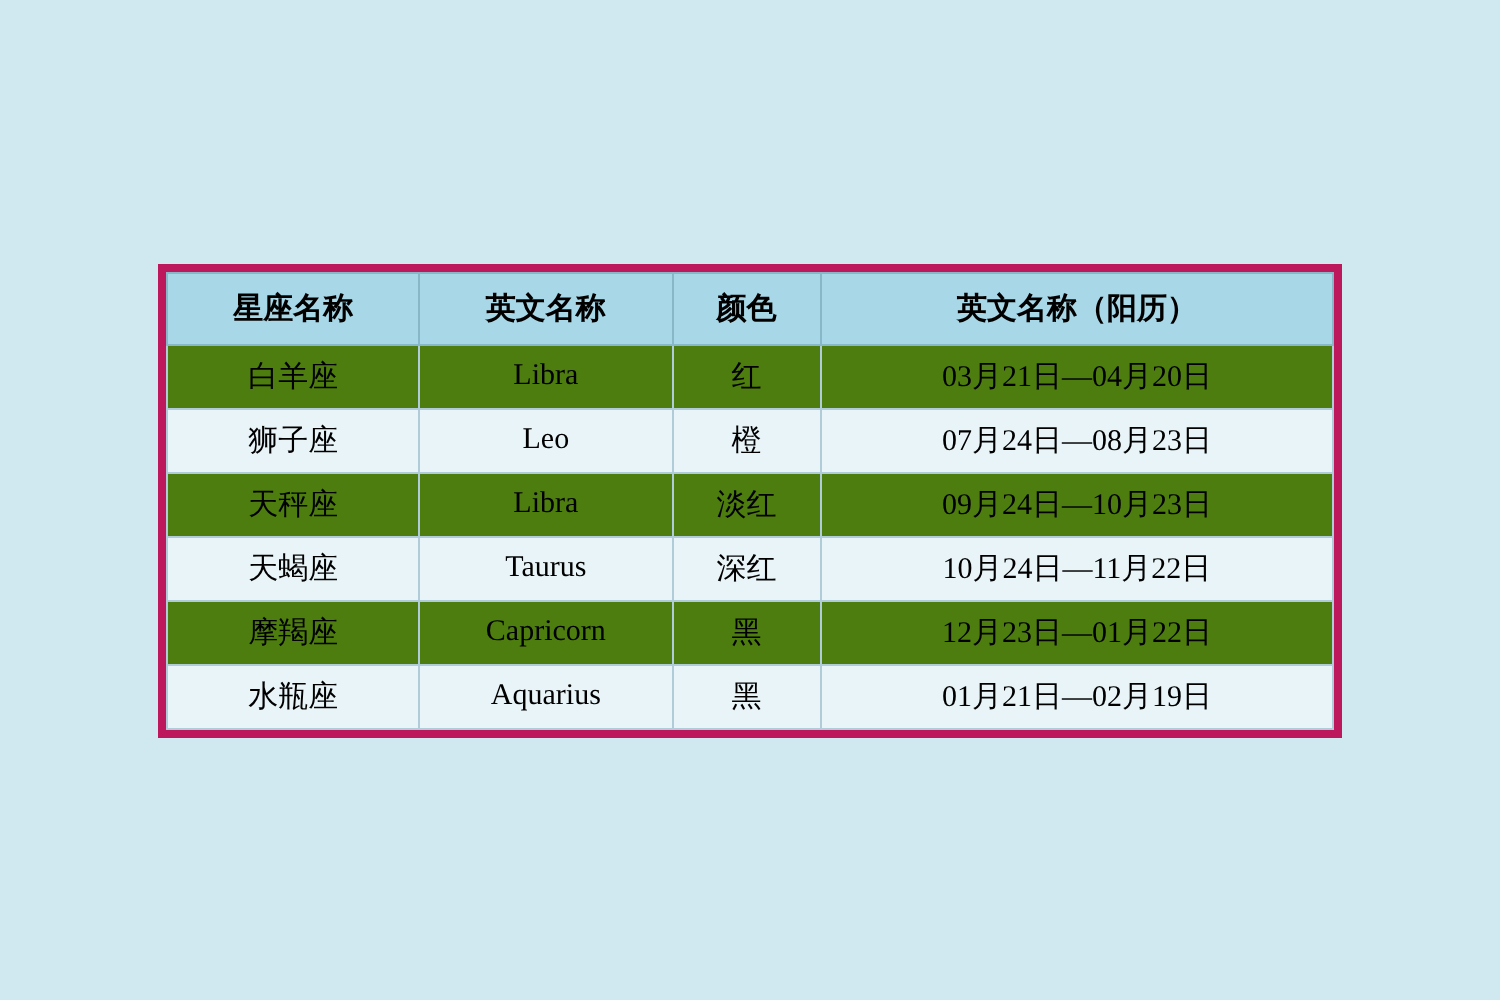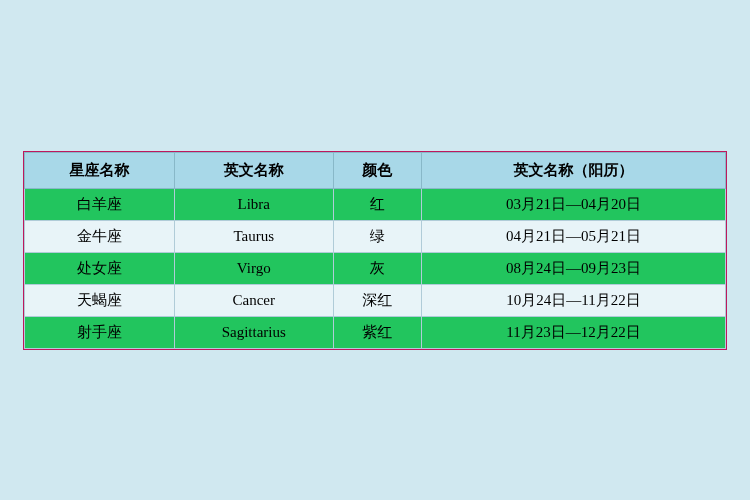--- a/index.html
+++ b/index.html
@@ -14,41 +14,41 @@
       background-color: #d0e8f0;
       display: flex;
       align-items: center;
       justify-content: center;
       font-family: "SimSun", "宋体", serif;
       overflow: hidden;
     }
 
     .container {
       background-color: #e8f4f8;
-      border: 1px solid #be185d;
-      width: 704px;
+      border: 4px solid #be185d;
+      width: 592px;
     }
 
     table {
       width: 100%;
       border-collapse: collapse;
     }
 
     th {
       background-color: #a8d8e8;
       color: #000;
       font-weight: bold;
       font-size: 15px;
       padding: 8px 6px;
       border: 1px solid #88b8c8;
       text-align: center;
     }
 
     td {
-      background-color: #22c55e;
+      background-color: #4d7c0f;
       color: #000;
       font-size: 15px;
       padding: 6px 6px;
       border: 1px solid #b0ccd8;
       text-align: center;
     }
 
     tr:nth-child(even) td {
       background-color: #e8f4f8;
     }
@@ -67,38 +67,44 @@
       </tr>
     </thead>
     <tbody id="table-body">
     <tr>
           <td>白羊座</td>
           <td>Libra</td>
           <td>红</td>
           <td>03月21日—04月20日</td>
         </tr>
         <tr>
-          <td>金牛座</td>
-          <td>Taurus</td>
-          <td>绿</td>
-          <td>04月21日—05月21日</td>
+          <td>狮子座</td>
+          <td>Leo</td>
+          <td>橙</td>
+          <td>07月24日—08月23日</td>
         </tr>
         <tr>
-          <td>处女座</td>
-          <td>Virgo</td>
-          <td>灰</td>
-          <td>08月24日—09月23日</td>
+          <td>天秤座</td>
+          <td>Libra</td>
+          <td>淡红</td>
+          <td>09月24日—10月23日</td>
         </tr>
         <tr>
           <td>天蝎座</td>
-          <td>Cancer</td>
+          <td>Taurus</td>
           <td>深红</td>
           <td>10月24日—11月22日</td>
         </tr>
         <tr>
-          <td>射手座</td>
-          <td>Sagittarius</td>
-          <td>紫红</td>
-          <td>11月23日—12月22日</td>
+          <td>摩羯座</td>
+          <td>Capricorn</td>
+          <td>黑</td>
+          <td>12月23日—01月22日</td>
+        </tr>
+        <tr>
+          <td>水瓶座</td>
+          <td>Aquarius</td>
+          <td>黑</td>
+          <td>01月21日—02月19日</td>
         </tr>
       </tbody>
   </table>
 </div>
 
 </body></html>

